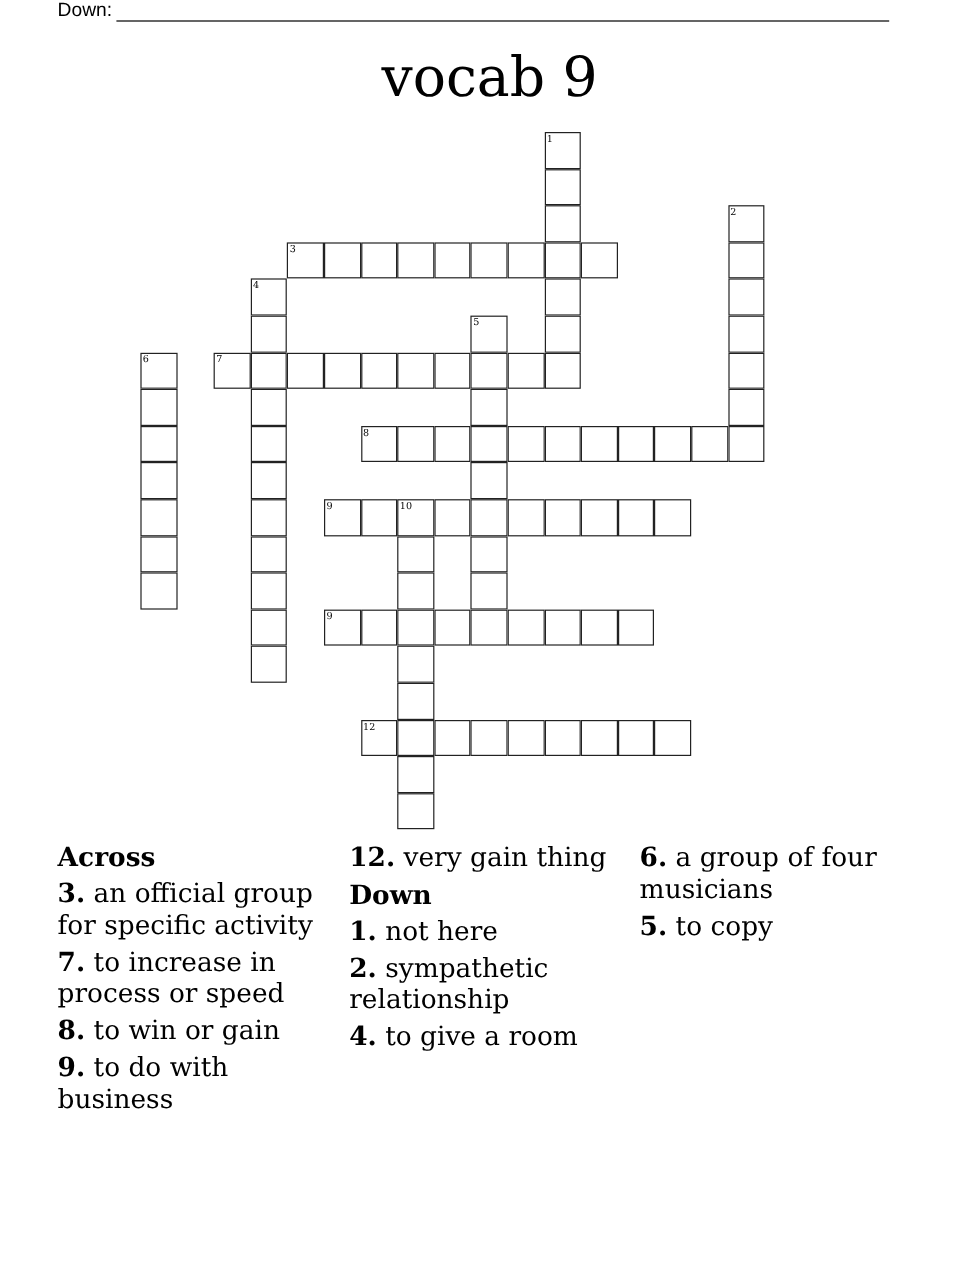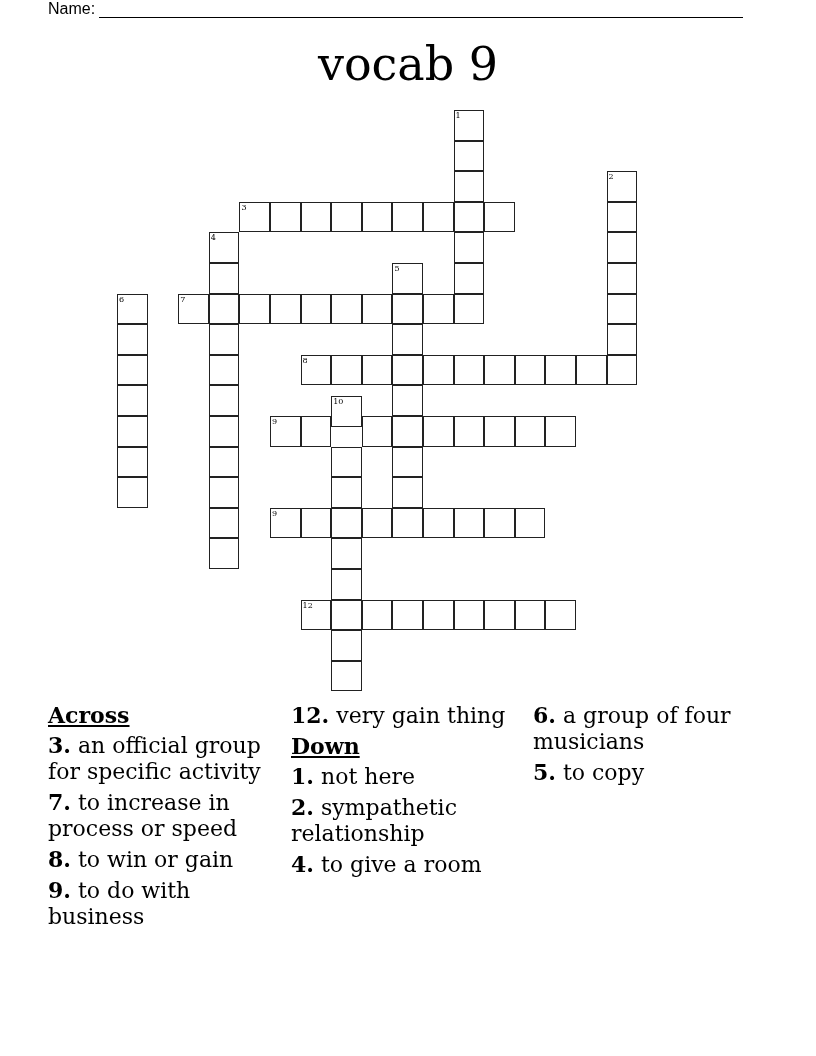--- a/index.html
+++ b/index.html
@@ -7,29 +7,29 @@
   .name-line { position: absolute; left: 48px; top: 0px; font-family: "Liberation Sans", sans-serif; font-size: 16px; line-height: 18px; white-space: nowrap; }
   .name-line .rule { display: inline-block; width: 644px; border-bottom: 1px solid #000; height: 14px; vertical-align: bottom; margin-left: 4px; }
   .title { position: absolute; left: 0; width: 816px; top: 36px; text-align: center; font-family: "DejaVu Serif", serif; font-size: 46px; line-height: 56px; }
   .grid { position: absolute; left: 0; top: 0; width: 816px; height: 700px; }
   .cell { position: absolute; width: 30.6px; height: 30.6px; box-sizing: border-box; border: 1.5px solid #222; background: #fff; }
   .cell .num { position: absolute; left: 1px; top: 0px; font-size: 8px; line-height: 9px; font-family: "DejaVu Serif", serif; }
   .clues { position: absolute; top: 702px; font-family: "DejaVu Serif", serif; font-size: 22px; line-height: 26px; }
   .col1 { left: 48px; width: 230px; }
   .col2 { left: 291px; width: 230px; }
   .col3 { left: 533px; width: 250px; }
-  .heading { font-weight: bold; text-decoration: underline; margin-bottom: 4px; }
+  .heading { font-weight: bold; margin-bottom: 4px; }
   .clue { margin-bottom: 4px; }
   .clue b { font-weight: bold; }
 </style>
 </head>
 <body>
 
 <div class="name-line">
-  <span>Name:</span><span class="rule"></span>
+  <span>Down:</span><span class="rule"></span>
 </div>
 
 <div class="title">vocab 9</div>
 
 <div class="grid" id="grid">
     <div class="cell" style="left: 453.6px; top: 110px;">
       <span class="num">1</span>
     </div>
     <div class="cell" style="left: 453.6px; top: 140.6px;"></div>
     <div class="cell" style="left: 453.6px; top: 171.2px;"></div>
@@ -105,21 +105,21 @@
     <div class="cell" style="left: 423px; top: 354.8px;"></div>
     <div class="cell" style="left: 453.6px; top: 354.8px;"></div>
     <div class="cell" style="left: 484.2px; top: 354.8px;"></div>
     <div class="cell" style="left: 514.8px; top: 354.8px;"></div>
     <div class="cell" style="left: 545.4px; top: 354.8px;"></div>
     <div class="cell" style="left: 576px; top: 354.8px;"></div>
     <div class="cell" style="left: 270px; top: 416px;">
       <span class="num">9</span>
     </div>
     <div class="cell" style="left: 300.6px; top: 416px;"></div>
-    <div class="cell" style="left: 331.2px; top: 396px;">
+    <div class="cell" style="left: 331.2px; top: 416px;">
       <span class="num">10</span>
     </div>
     <div class="cell" style="left: 361.8px; top: 416px;"></div>
     <div class="cell" style="left: 423px; top: 416px;"></div>
     <div class="cell" style="left: 453.6px; top: 416px;"></div>
     <div class="cell" style="left: 484.2px; top: 416px;"></div>
     <div class="cell" style="left: 514.8px; top: 416px;"></div>
     <div class="cell" style="left: 545.4px; top: 416px;"></div>
     <div class="cell" style="left: 331.2px; top: 446.6px;"></div>
     <div class="cell" style="left: 331.2px; top: 477.2px;"></div>

